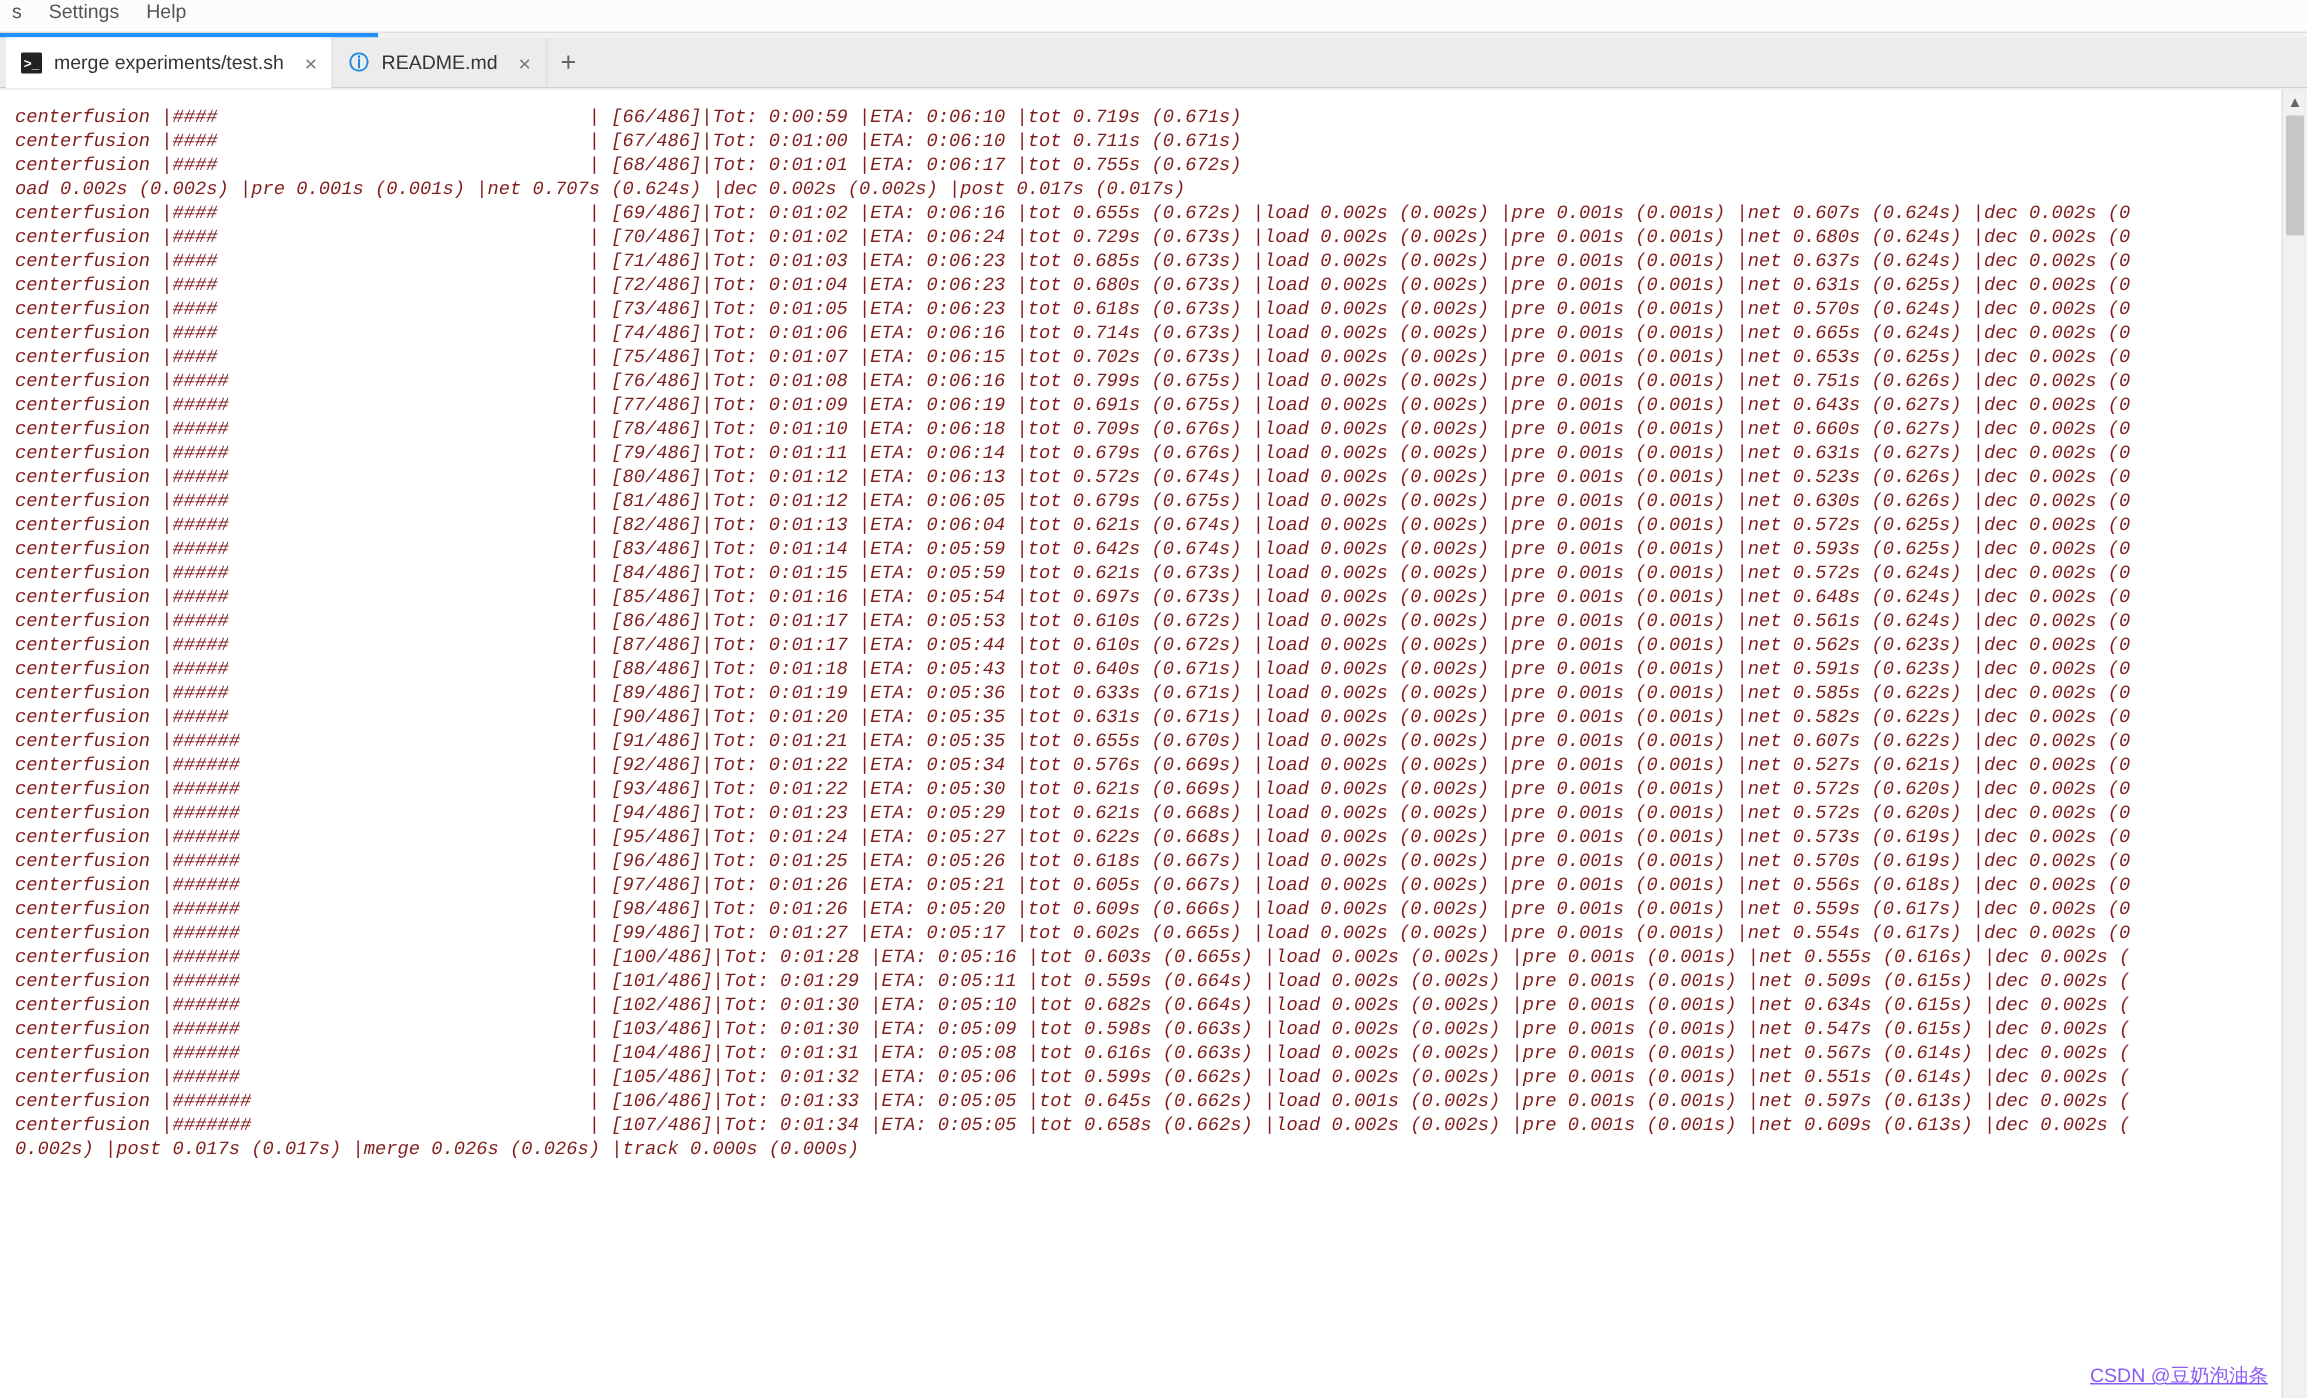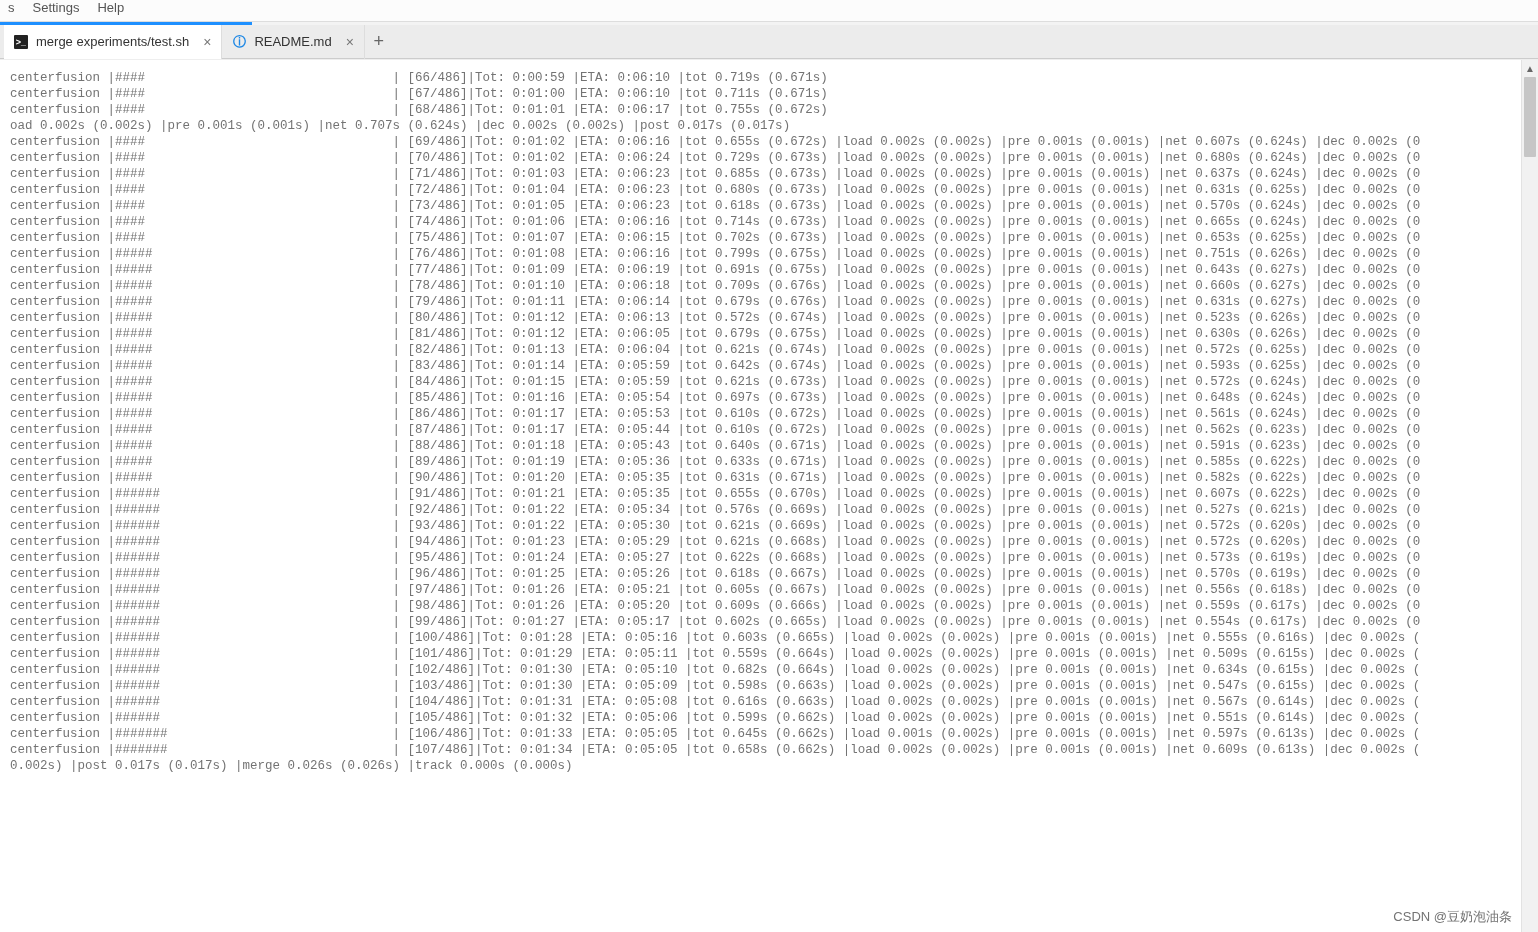--- a/index.html
+++ b/index.html
@@ -9,25 +9,25 @@
   .divider-blue { height: 3px; background: #1e90ff; width: 252px; }
   .tabbar { height: 34px; display: flex; align-items: center; background: #ececec; border-bottom: 1px solid #ccc; padding-left: 4px; }
   .tab { display: flex; align-items: center; padding: 0 10px; height: 34px; gap: 8px; font-size: 13px; color: #333; position: relative; border-right: 1px solid #ddd; }
   .tab.active { background: #fff; }
   .tab-icon { width: 14px; height: 14px; display: inline-flex; align-items: center; justify-content: center; }
   .tab-icon.term { background: #222; color: #fff; font-size: 9px; font-weight: bold; border-radius: 1px; }
   .tab-icon.info { color: #1e88e5; font-weight: bold; font-size: 13px; }
   .close-x { color: #777; font-size: 14px; padding-left: 6px; cursor: pointer; }
   .newtab { width: 28px; text-align: center; color: #666; font-size: 18px; cursor: pointer; }
   .terminal-area { background: #fff; position: relative; height: calc(932px - 22px - 3px - 34px); overflow: hidden; border-top: 1px solid #eee; }
-  .terminal { font-family: "Consolas","Menlo","Courier New",monospace; font-size: 12.5px; line-height: 16px; color: #737373; padding: 10px 6px 6px 10px; white-space: pre; }
+  .terminal { font-family: "Consolas","Menlo","Courier New",monospace; font-size: 12.5px; line-height: 16px; color: #7f1d1d; padding: 10px 6px 6px 10px; white-space: pre; font-style: italic; }
   .scrollbar { position: absolute; right: 0; top: 0; width: 17px; height: 100%; background: #f1f1f1; border-left: 1px solid #e2e2e2; }
   .scroll-arrow { height: 17px; display: flex; align-items: center; justify-content: center; color: #666; font-size: 10px; cursor: pointer; }
   .scroll-thumb { position: absolute; left: 2px; right: 2px; top: 17px; height: 80px; background: #c6c6c6; border-radius: 1px; cursor: pointer; }
-  .watermark { position: absolute; right: 26px; bottom: 6px; color: #737373; font-size: 13px; font-family: sans-serif; pointer-events: none; }
+  .watermark { position: absolute; right: 26px; bottom: 6px; color: #8b5cf6; font-size: 13px; font-family: sans-serif; pointer-events: none; text-decoration: underline; }
 </style>
 </head>
 <body>
 
 <div class="menubar">
   <span>s</span>
   <span>Settings</span>
   <span>Help</span>
 </div>
 <div class="divider-blue"></div>

